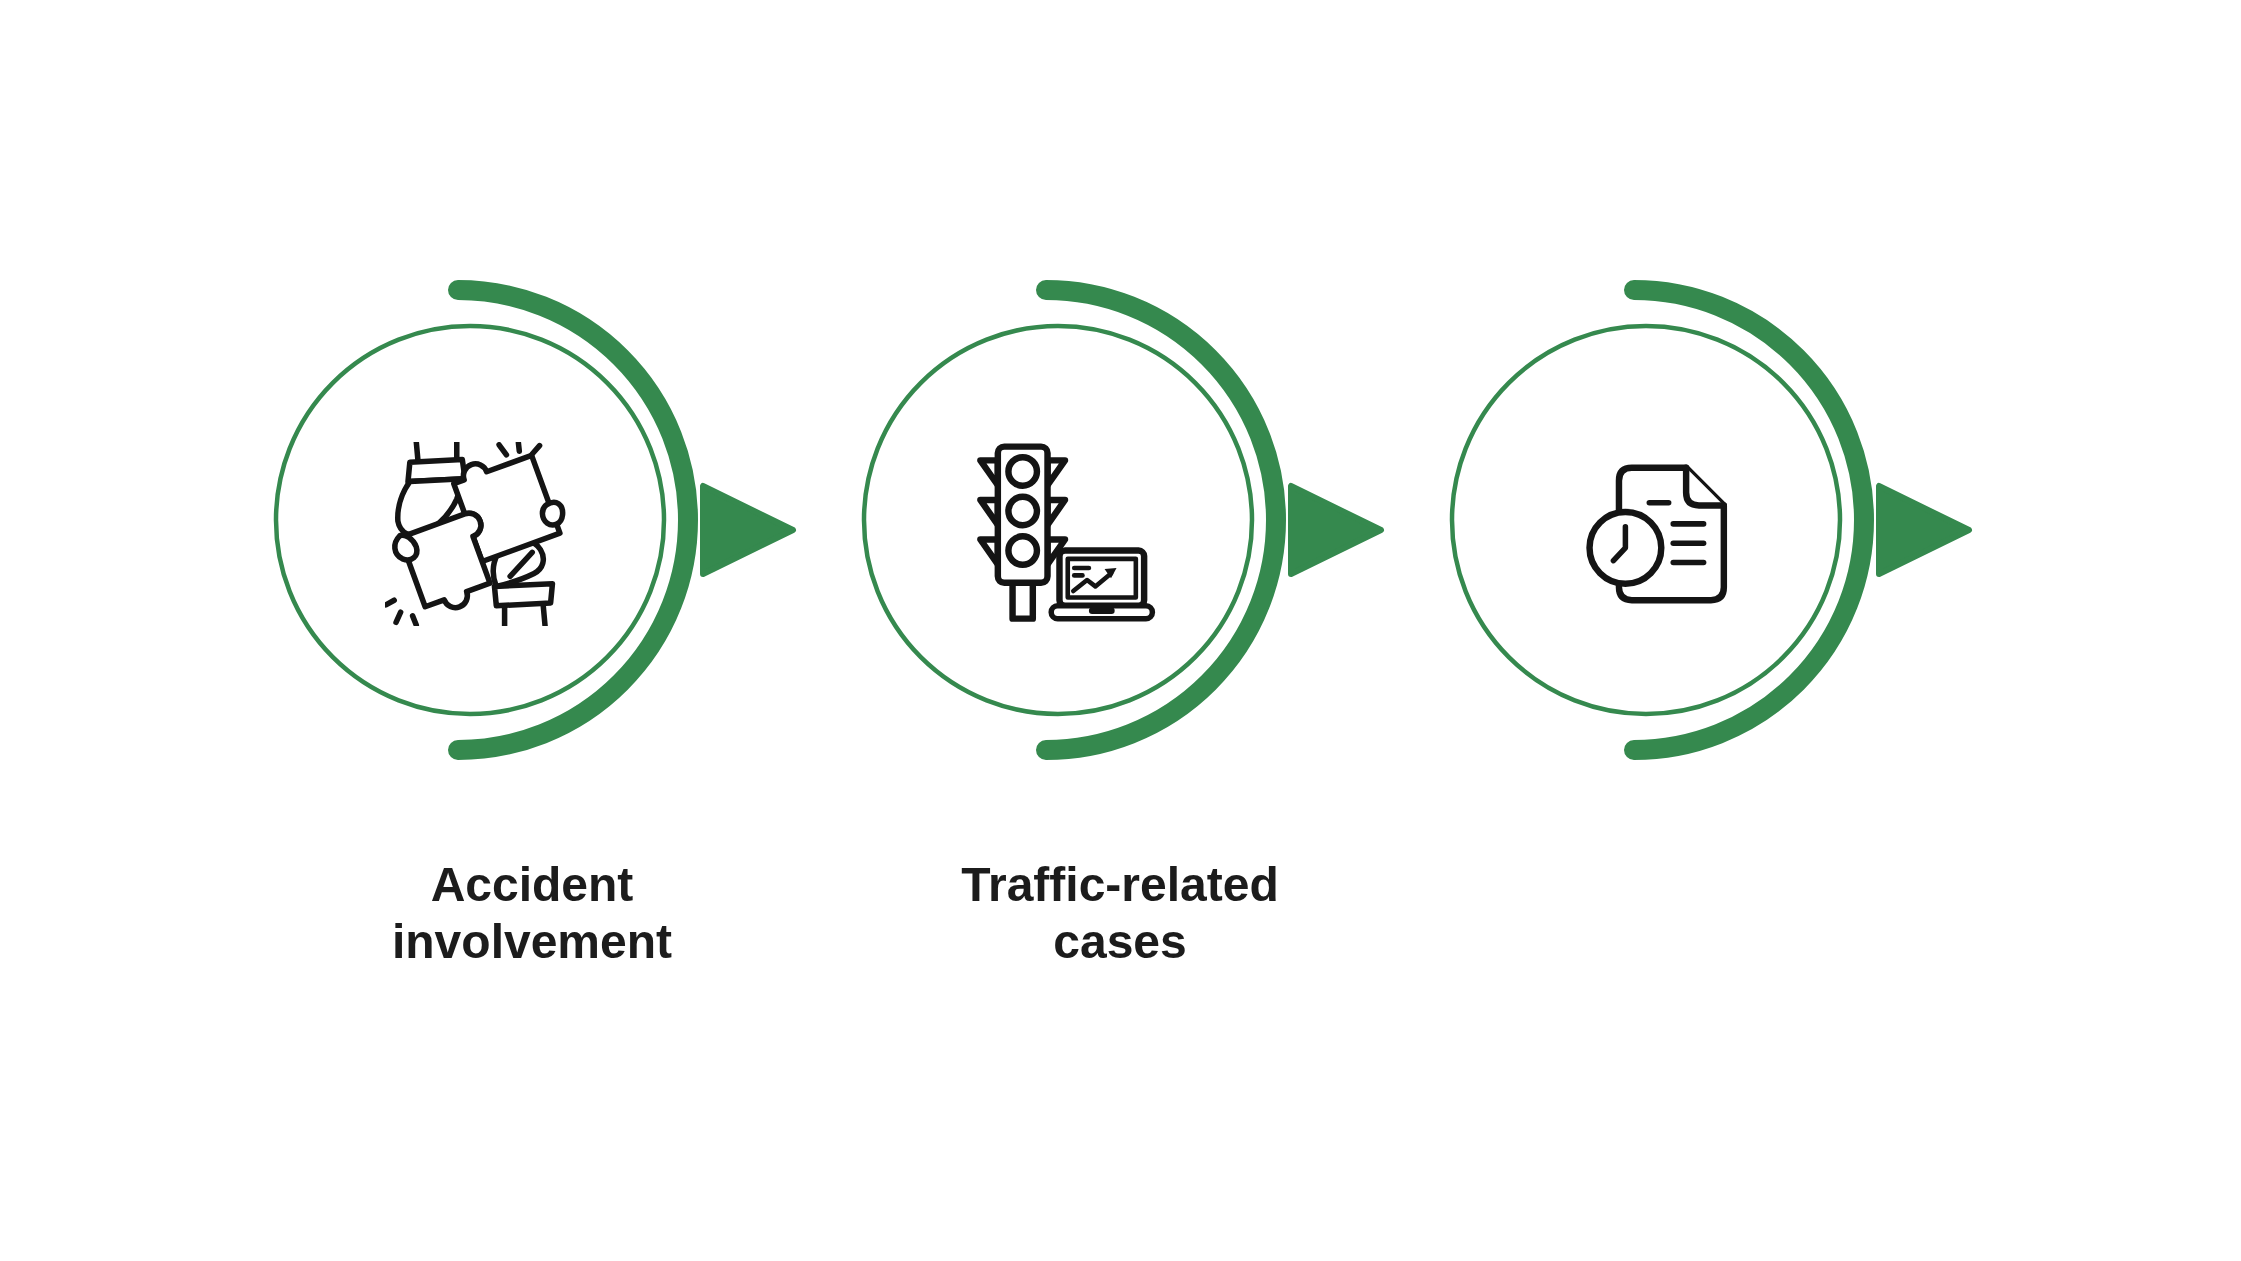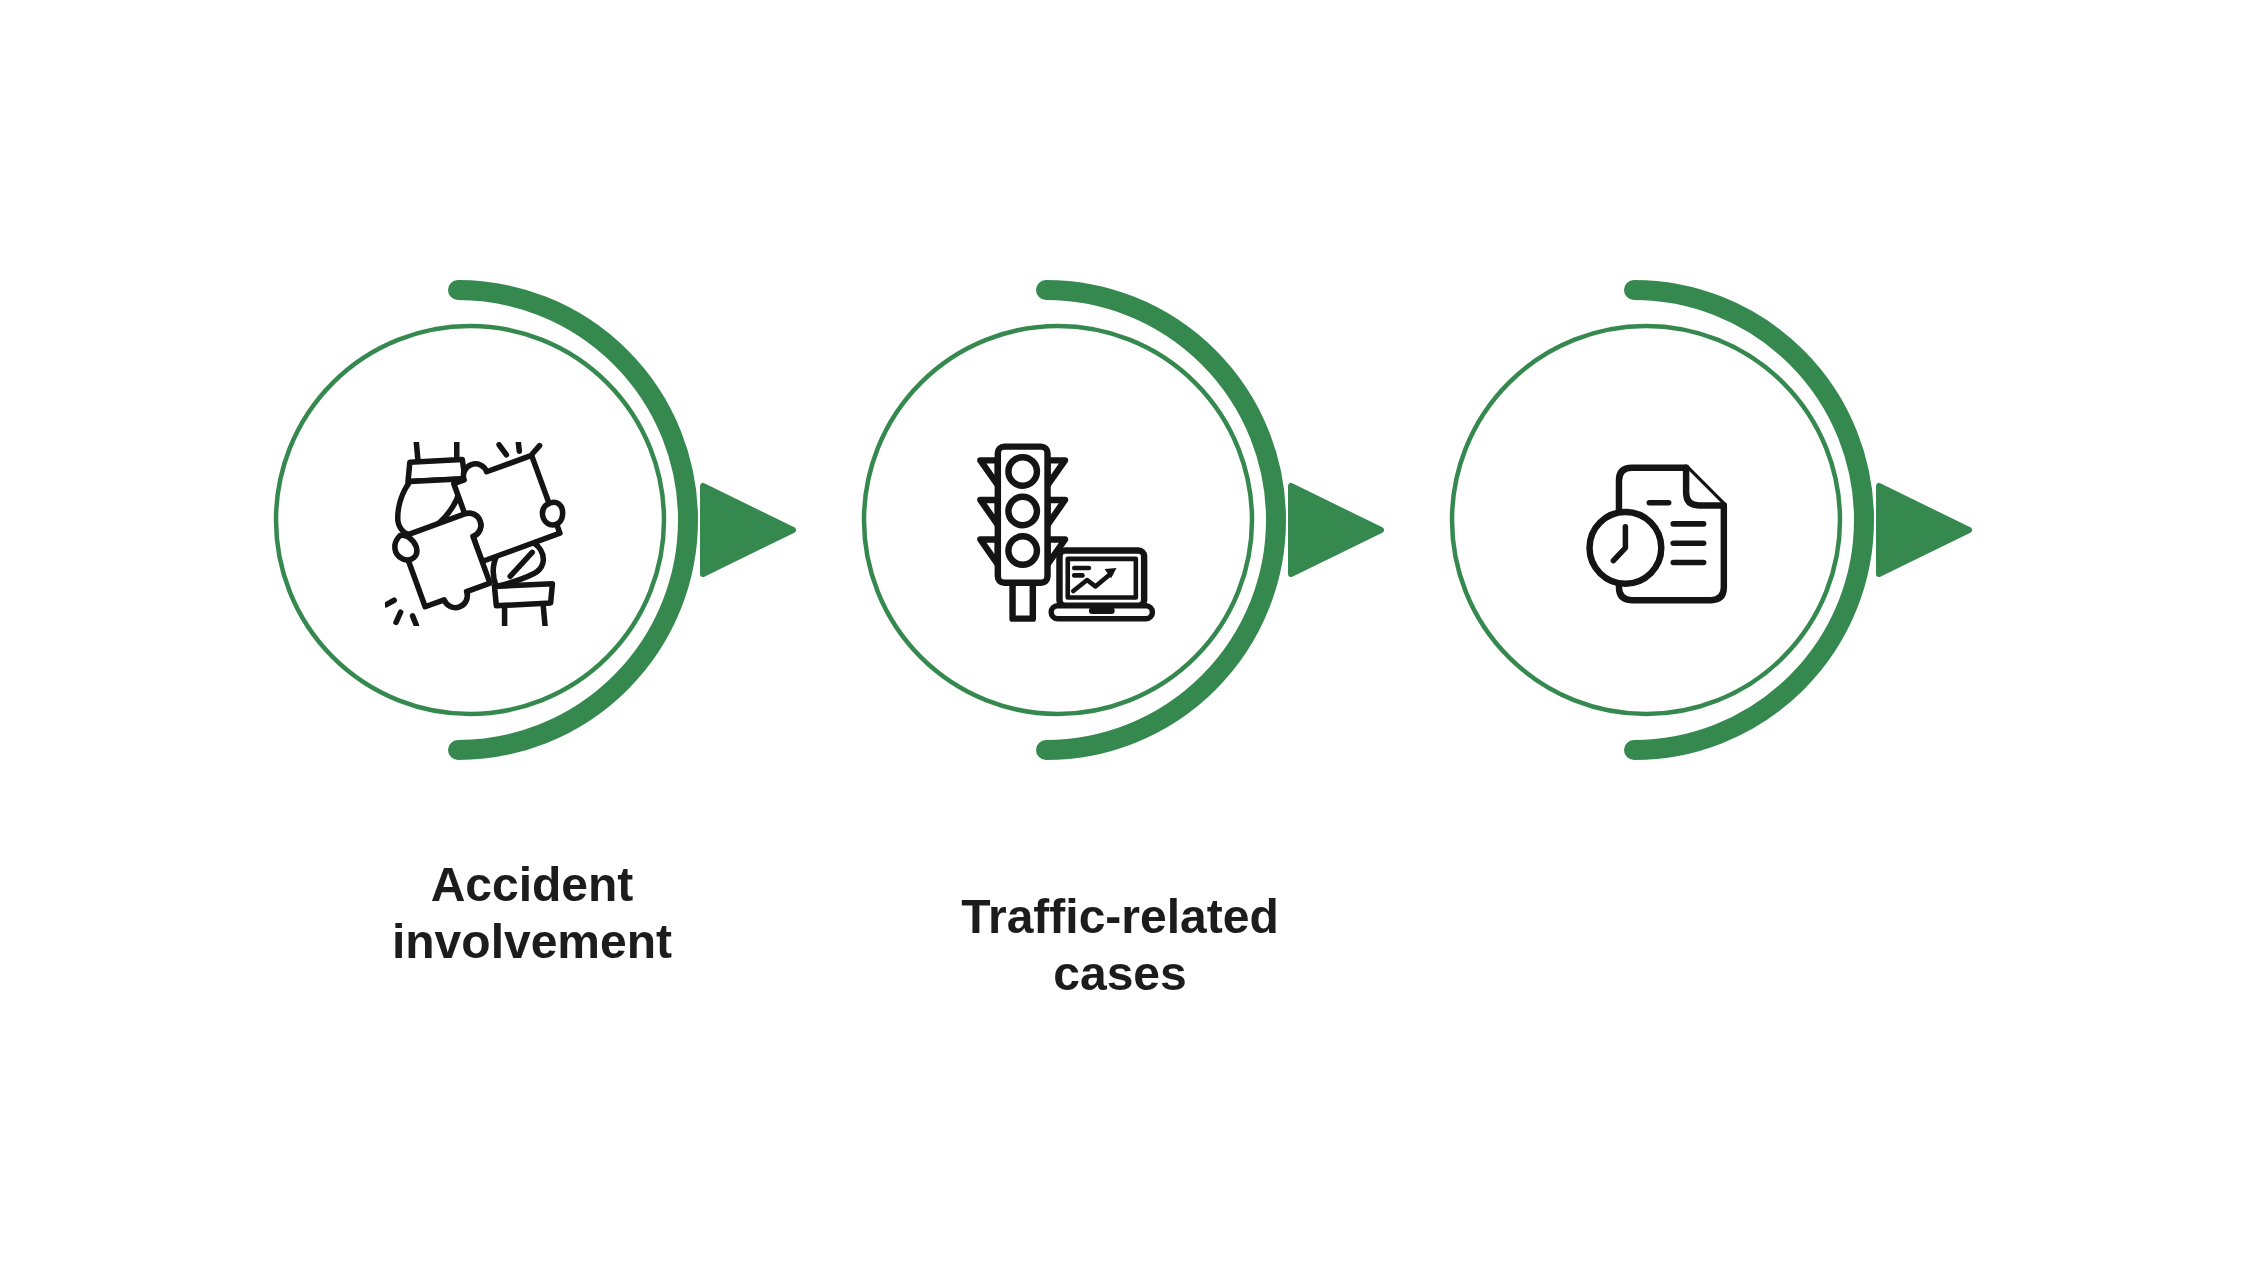--- a/index.html
+++ b/index.html
@@ -46,21 +46,21 @@
     top: 856px;
     width: 500px;
     text-align: center;
     font-weight: 700;
     font-size: 48px;
     line-height: 1.19;
     color: #1c1c1c;
     white-space: pre-line;
   }
   #label-1 { left: 282px; }
-  #label-2 { left: 870px; margin-top: 32px; }
+  #label-2 { left: 870px; }
   #label-3 { left: 1458px; }
 </style>
 </head>
 <body>
 
 <div class="canvas">
 
   <div class="module" id="module-1">
     <svg class="ring" viewBox="0 0 580 500">
       <path d="M233,20 A230 230 0 1 1 233,480" fill="none" stroke="#35894e" stroke-width="20" stroke-linecap="round"></path>

